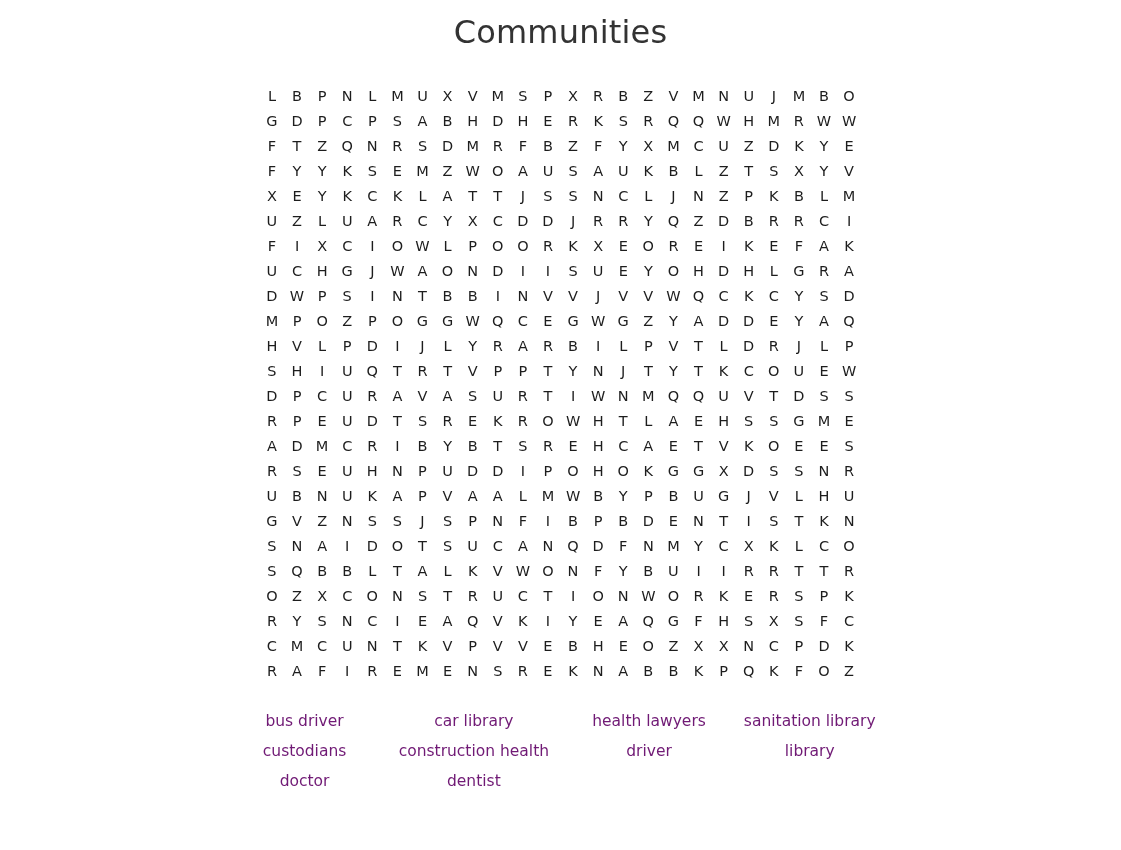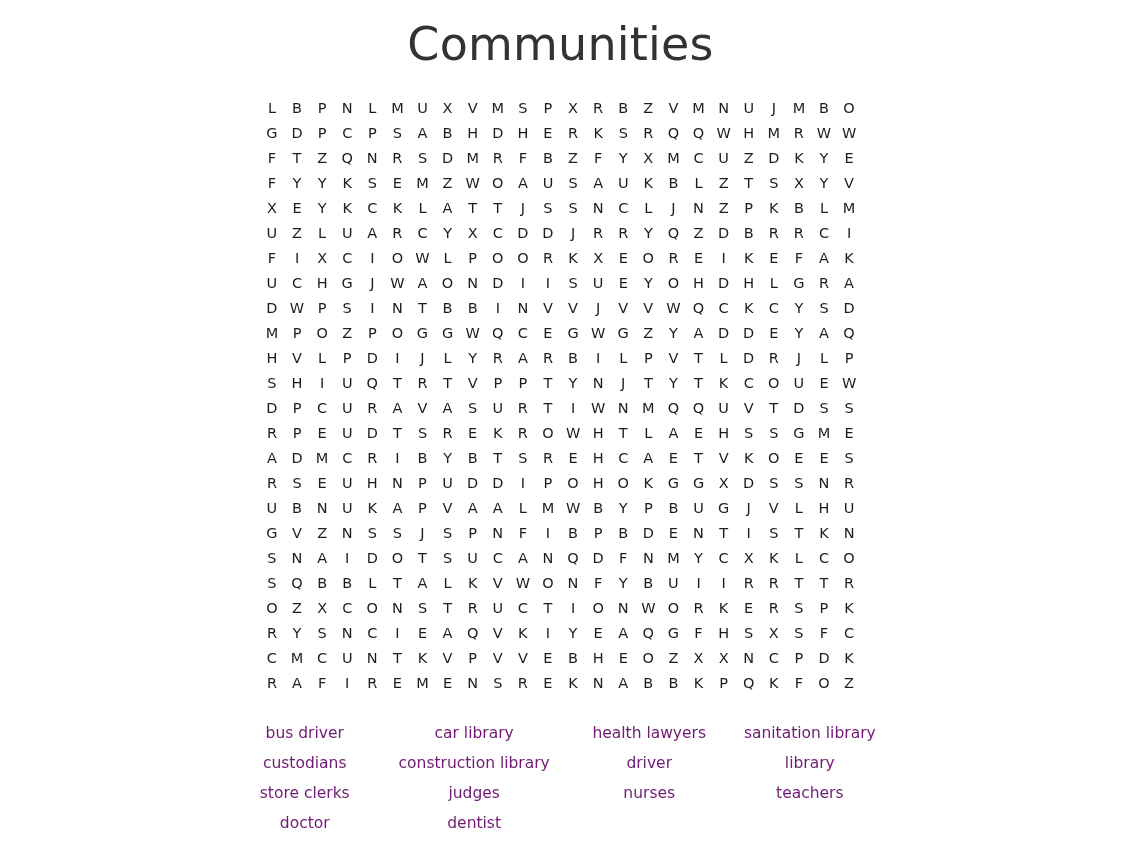--- a/index.html
+++ b/index.html
@@ -19,24 +19,24 @@
   .page {
     width: 1121px;
     height: 850px;
     position: relative;
     box-sizing: border-box;
   }
   .puzzle-title {
     text-align: center;
     font-family: "DejaVu Sans", sans-serif;
     font-weight: 400;
-    font-size: 46px;
+    font-size: 32px;
     line-height: 56px;
     color: #333333;
-    margin: 16px;
+    margin: 4px;
     padding-top: 0;
     letter-spacing: 0.2px;
   }
   .grid-wrap {
     margin-top: 24px;
     display: flex;
     justify-content: center;
   }
   table.letter-grid {
     border-collapse: collapse;
@@ -723,29 +723,23 @@
     <table class="word-list" id="word-list">
       <tbody>
           <tr>
             <td class="col1">bus driver</td>
             <td class="col2">car library</td>
             <td class="col3">health lawyers</td>
             <td class="col4">sanitation library</td>
           </tr>
           <tr>
             <td class="col1">custodians</td>
-            <td class="col2">construction library</td>
+            <td class="col2">construction health</td>
             <td class="col3">driver</td>
             <td class="col4">library</td>
-          </tr>
-          <tr>
-            <td class="col1">store clerks</td>
-            <td class="col2">judges</td>
-            <td class="col3">nurses</td>
-            <td class="col4">teachers</td>
           </tr>
           <tr>
             <td class="col1">doctor</td>
             <td class="col2">dentist</td>
             <td class="col3 empty-word"></td>
             <td class="col4 empty-word"></td>
           </tr>
         </tbody>
     </table>
   </div>

